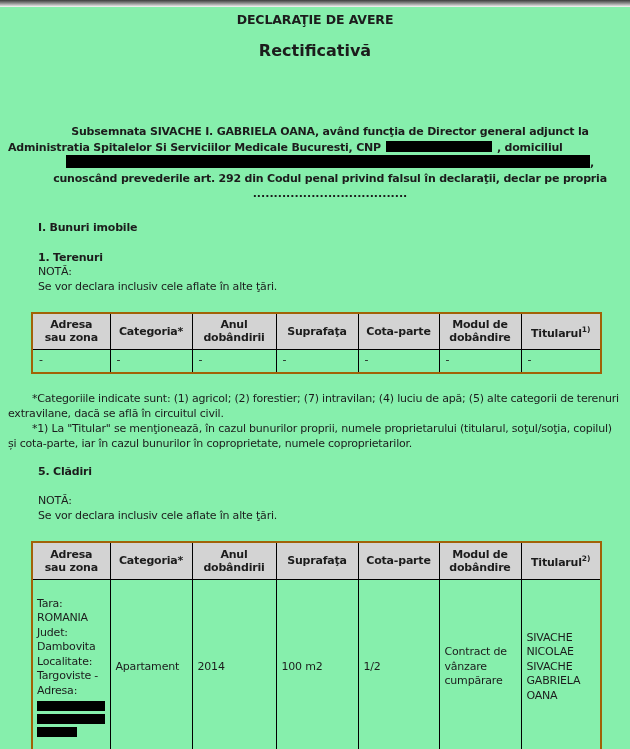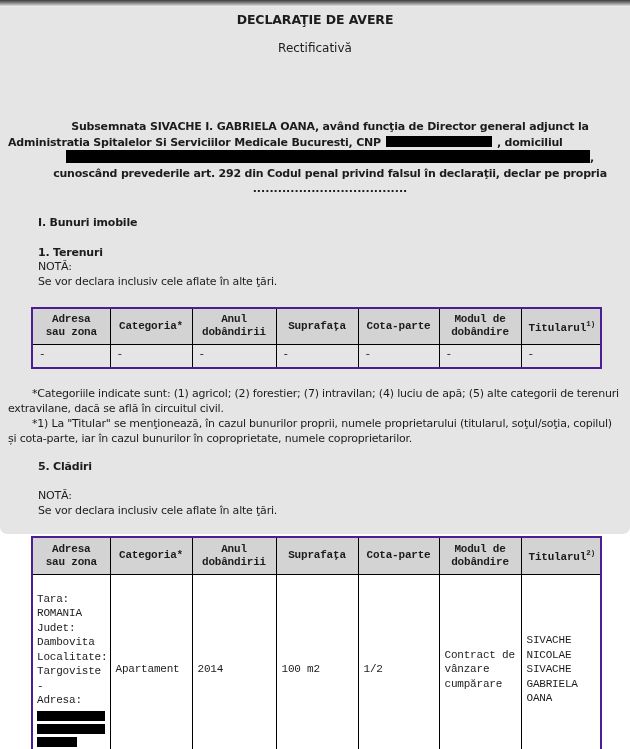--- a/index.html
+++ b/index.html
@@ -4,32 +4,32 @@
 <style>
   * { box-sizing: border-box; }
   html, body { margin: 0; padding: 0; }
   body {
     width: 630px; height: 749px;
     background: #ffffff;
     font-family: "DejaVu Sans", sans-serif;
     color: #1c1c1c;
     overflow: hidden;
   }
-  .page { position: relative; width: 630px; height: 534px; background: #e5e5e5; border-radius: 7px; }
+  .page { position: relative; width: 630px; height: 749px; background: #86efac; }
   .top-edge {
     height: 7px; width: 100%;
     background: linear-gradient(to bottom, #3c3c3c 0%, #8a8a8a 45%, #f9f9f9 100%);
   }
   .doc-title {
     margin-top: 5px; text-align: center;
     font-weight: bold; font-size: 12.5px; letter-spacing: -0.1px;
   }
   .doc-subtitle {
     margin-top: 14px; text-align: center;
-    font-weight: normal; font-size: 12px;
+    font-weight: bold; font-size: 16px;
   }
   .content { margin: 0 8px; font-size: 11px; letter-spacing: -0.2px; }
 
   .intro { margin-top: 64px; font-weight: bold; line-height: 15.5px; }
   .intro .line { white-space: nowrap; }
   .ind { padding-left: 30px; text-align: center; }
 
   .redaction-inline {
     display: inline-block; width: 106px; height: 11px;
     background: #000; margin: 0 5px -1px 5px;
@@ -44,22 +44,22 @@
   .sec-imobile { margin-top: 19px; }
   .sec-terenuri { margin-top: 17px; }
   .sec-cladiri { margin-top: 14px; }
   .nota-label { padding-left: 30px; margin-top: 0; line-height: 15px; }
   .nota-label.spaced { margin-top: 15px; }
   .nota-text { padding-left: 30px; line-height: 15px; }
 
   table.decl {
     margin-left: 23px; margin-top: 18px;
     width: 569px; border-collapse: collapse; table-layout: fixed;
-    border: 2px solid #4c1d95;
-    font-size: 11px; letter-spacing: -0.2px; font-family: Liberation Mono, monospace;
+    border: 2px solid #a16207;
+    font-size: 11px; letter-spacing: -0.2px;
   }
   table.decl th, table.decl td { border: 1.6px solid #000; }
   table.decl th {
     background: #d3d3d3; font-weight: bold; text-align: center;
     vertical-align: middle; line-height: 13.5px; padding: 3px 7px; height: 37px;
   }
   table.decl th sup { font-size: 7.5px; letter-spacing: 0; }
   .t1 td { height: 23px; vertical-align: top; padding: 3px 6px; }
   .t2 td { height: 148px; vertical-align: middle; padding: 3px 5px; line-height: 14.5px; }
   .t2 td.addr { vertical-align: top; padding: 17px 4px; }

